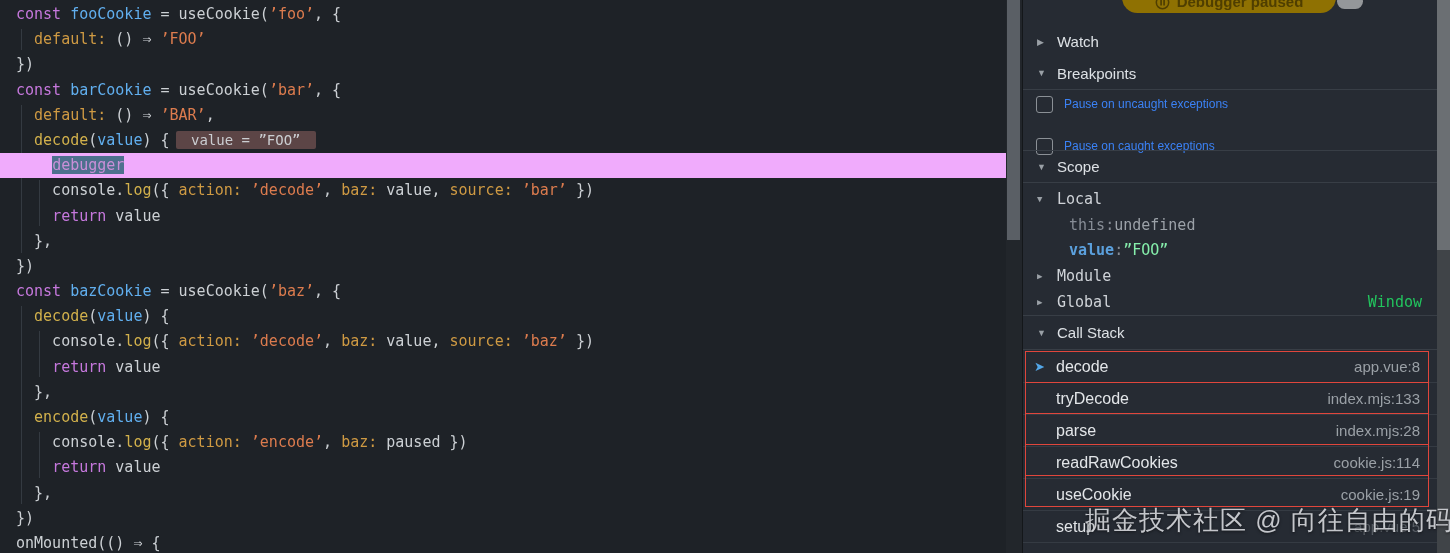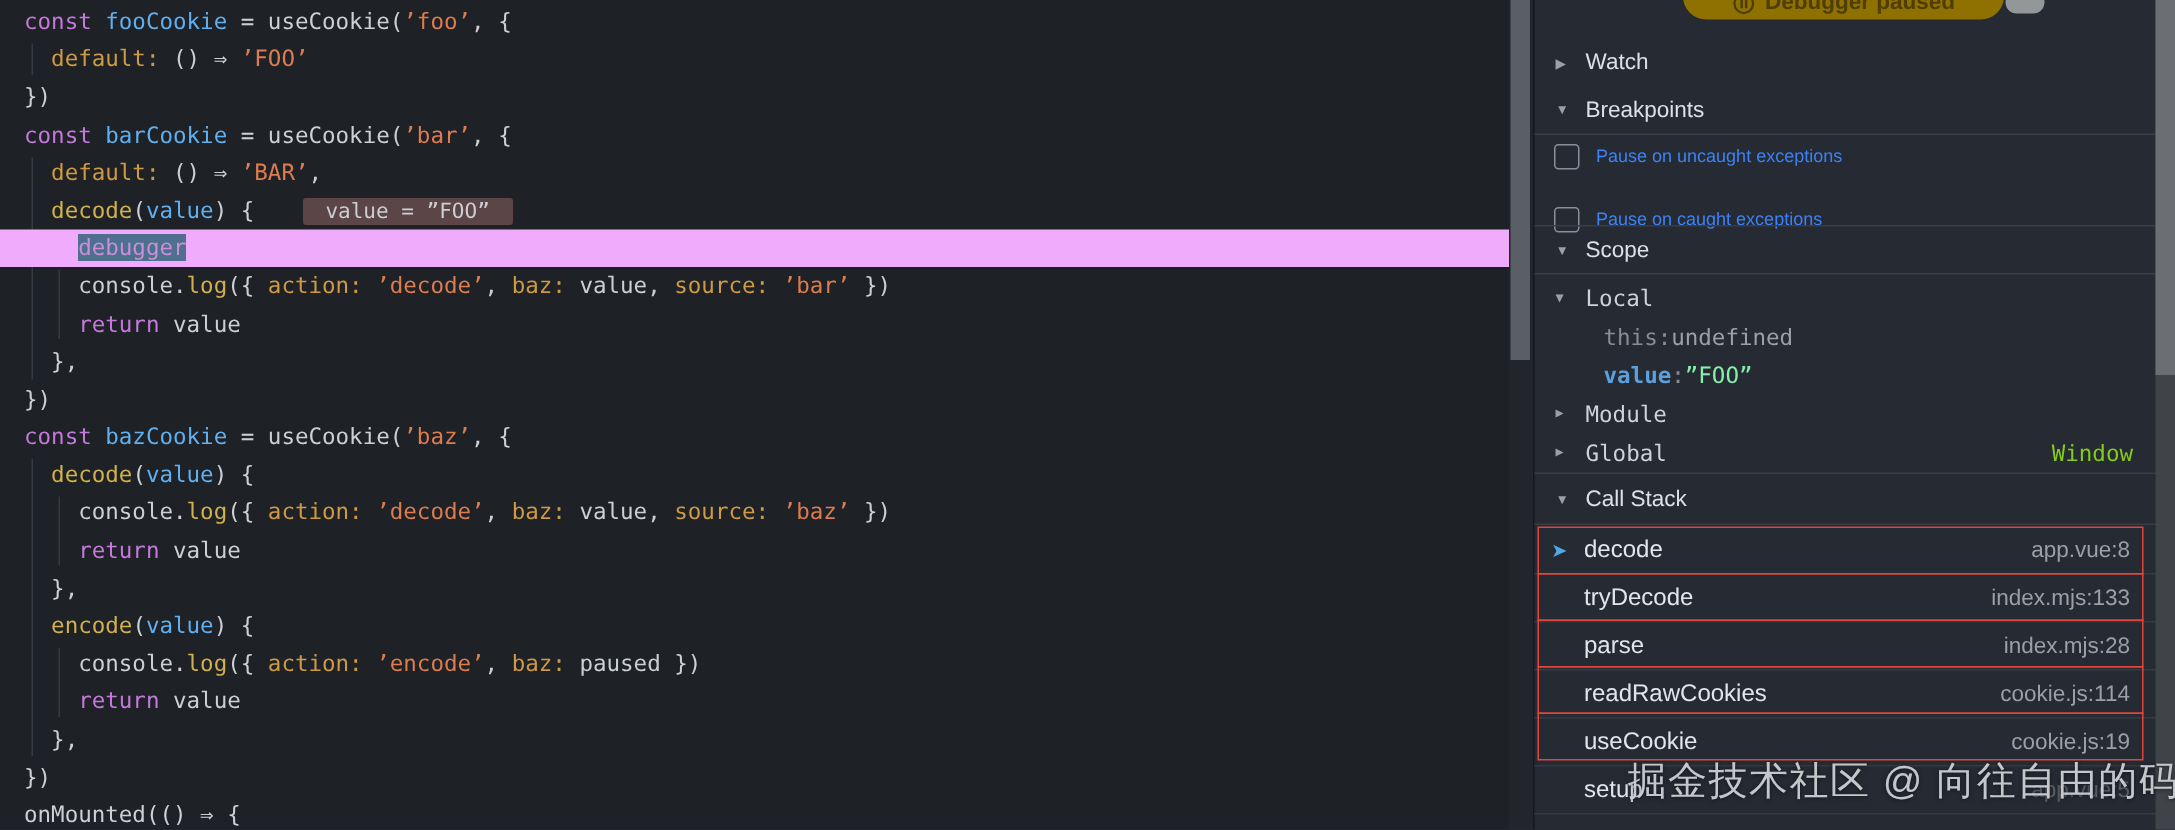--- a/index.html
+++ b/index.html
@@ -10,21 +10,21 @@
   #code-lines{position:absolute;left:0;top:2px;width:100%;}
   .line{height:25.2px;line-height:25.2px;padding-left:16px;white-space:pre;}
   .line.paused{background:#f0abfc;}
   .tk-kw{color:#c678dd;}
   .tk-vr{color:#61afef;}
   .tk-fn{color:#d2b14c;}
   .tk-pr{color:#cf9a43;}
   .tk-st{color:#dd7c4e;}
   .tk-pl{color:#ccd0d4;}
   .tk-sel{color:#c98fd8;background:#4e708e;}
-  .inline-hint{background:#5c4546;color:#cbced2;border-radius:2px;padding:1px 7px;margin-left:32px;
+  .inline-hint{background:#5c4546;color:#cbced2;border-radius:2px;padding:1px 7px;margin-left:6px;
     font-size:14px;}
   .guide{position:absolute;width:1px;background:#343a41;}
   
   .code-scrollbar{position:absolute;left:1006px;top:0;width:16px;height:553px;background:#22262b;}
   .code-scrollbar .thumb{position:absolute;left:1px;top:0;width:13px;height:240px;background:#5a5f65;}
   
   .sidebar{position:absolute;left:1022px;top:0;width:415px;height:553px;background:#262b33;
     border-left:1px solid #14171a;color:#dde1e5;}
   .pill{position:absolute;left:99px;top:-18px;width:214px;height:31px;border-radius:16px;
     background:#8f7102;color:#4f3e00;font-weight:bold;font-size:15px;display:flex;align-items:flex-end;
@@ -39,21 +39,21 @@
   .divider-top{border-top:1px solid #383e46;}
   .cb-row{height:26px;padding-left:13px;font-size:12px;color:#3b82f6;}
   .checkbox{width:15px;height:15px;border:1.5px solid #8b9096;border-radius:3px;margin-right:11px;
     flex:0 0 auto;background:transparent;}
   .scope-row{height:27px;font-family:"DejaVu Sans Mono",monospace;font-size:15px;padding-left:14px;color:#cfd3d8;}
   .scope-entry{height:25px;padding-left:46px;font-family:"DejaVu Sans Mono",monospace;font-size:15px;}
   .k-dim{color:#878d96;}
   .v-dim{color:#9ba1a8;}
   .k-blue{color:#5ba0dd;font-weight:bold;}
   .v-lightblue{color:#86efac;}
-  .right-val{margin-left:auto;padding-right:16px;font-family:"DejaVu Sans Mono",monospace;color:#84cc16;}
+  .right-val{margin-left:auto;padding-right:16px;font-family:"DejaVu Sans Mono",monospace;color:#22c55e;}
   #frames{position:absolute;left:0;top:351px;width:415px;}
   .frame{height:32px;display:flex;align-items:center;padding:0 18px 0 33px;box-sizing:border-box;
     border-bottom:1px solid #353b43;font-size:16px;}
   .frame .fname{color:#e3e6e9;}
   .frame .floc{margin-left:auto;color:#9aa0a6;font-size:15px;}
   .frame .floc.dim{opacity:.45;}
   .cur-arrow{position:absolute;left:11px;color:#53a7e8;font-size:13px;}
   .annotation{position:absolute;left:2px;top:351px;width:404px;pointer-events:none;z-index:6;}
   .annotation .abox{height:32px;border:1px solid #e0463c;box-sizing:border-box;margin-top:-1px;}
   .annotation .abox:first-child{margin-top:0;}

